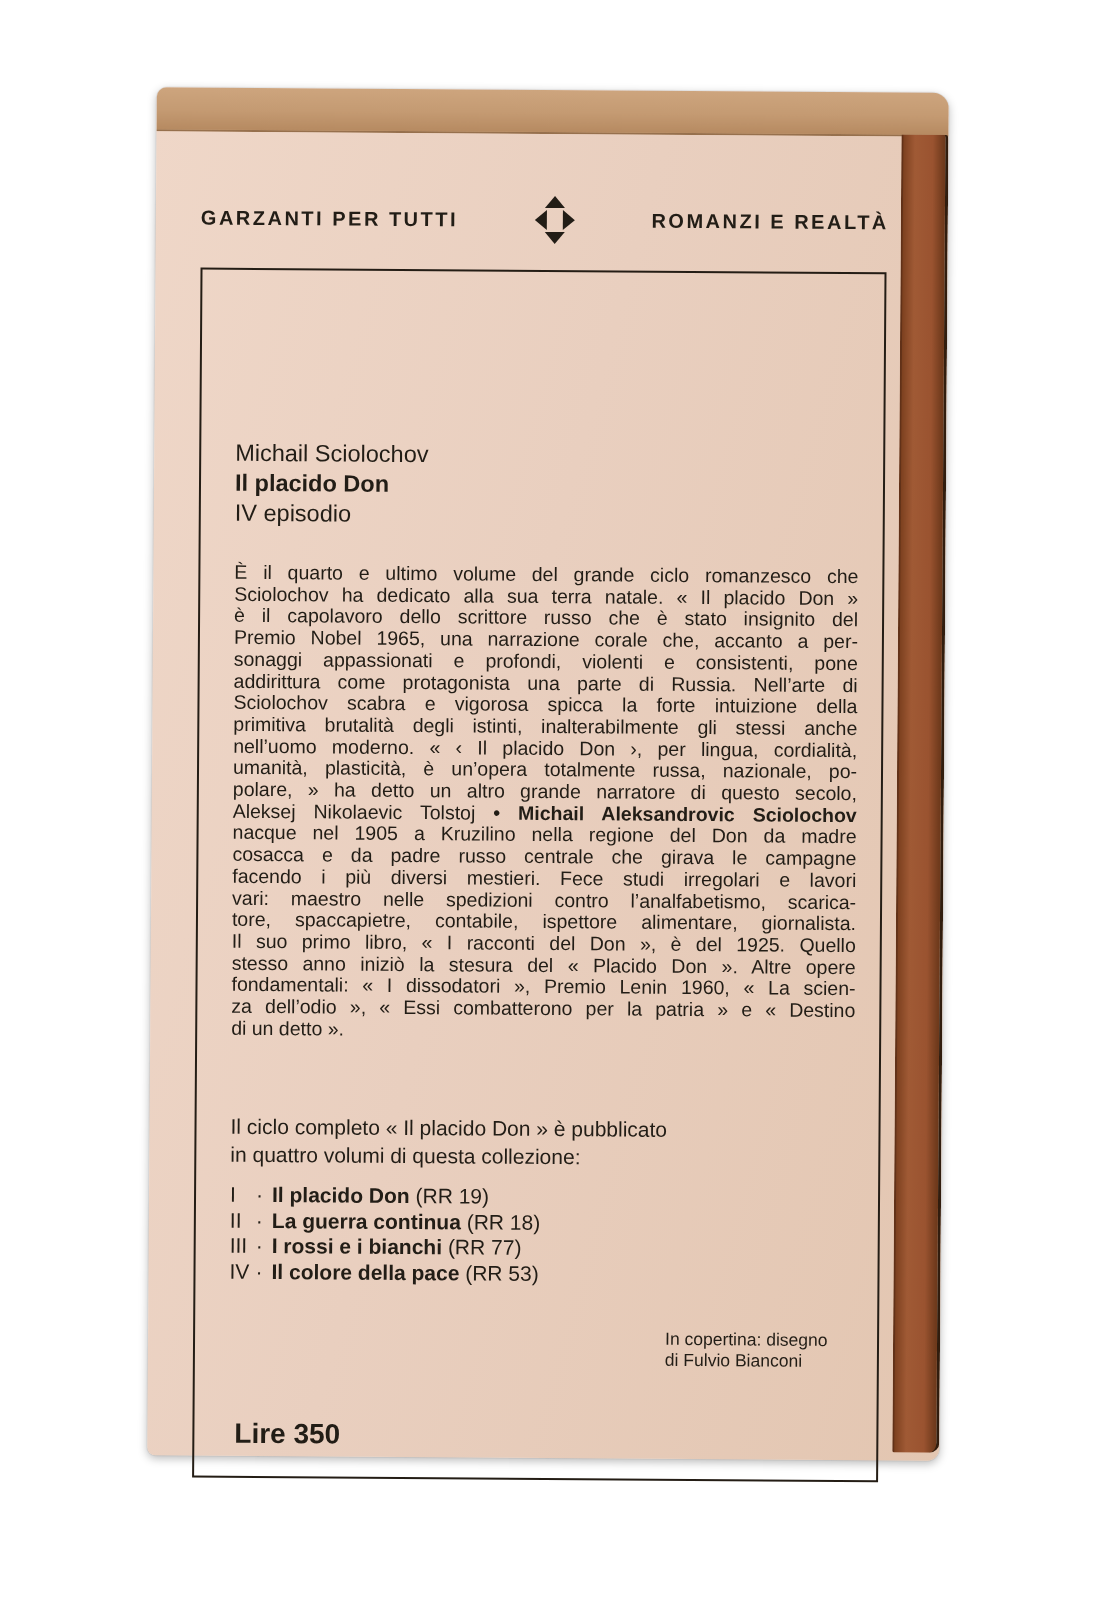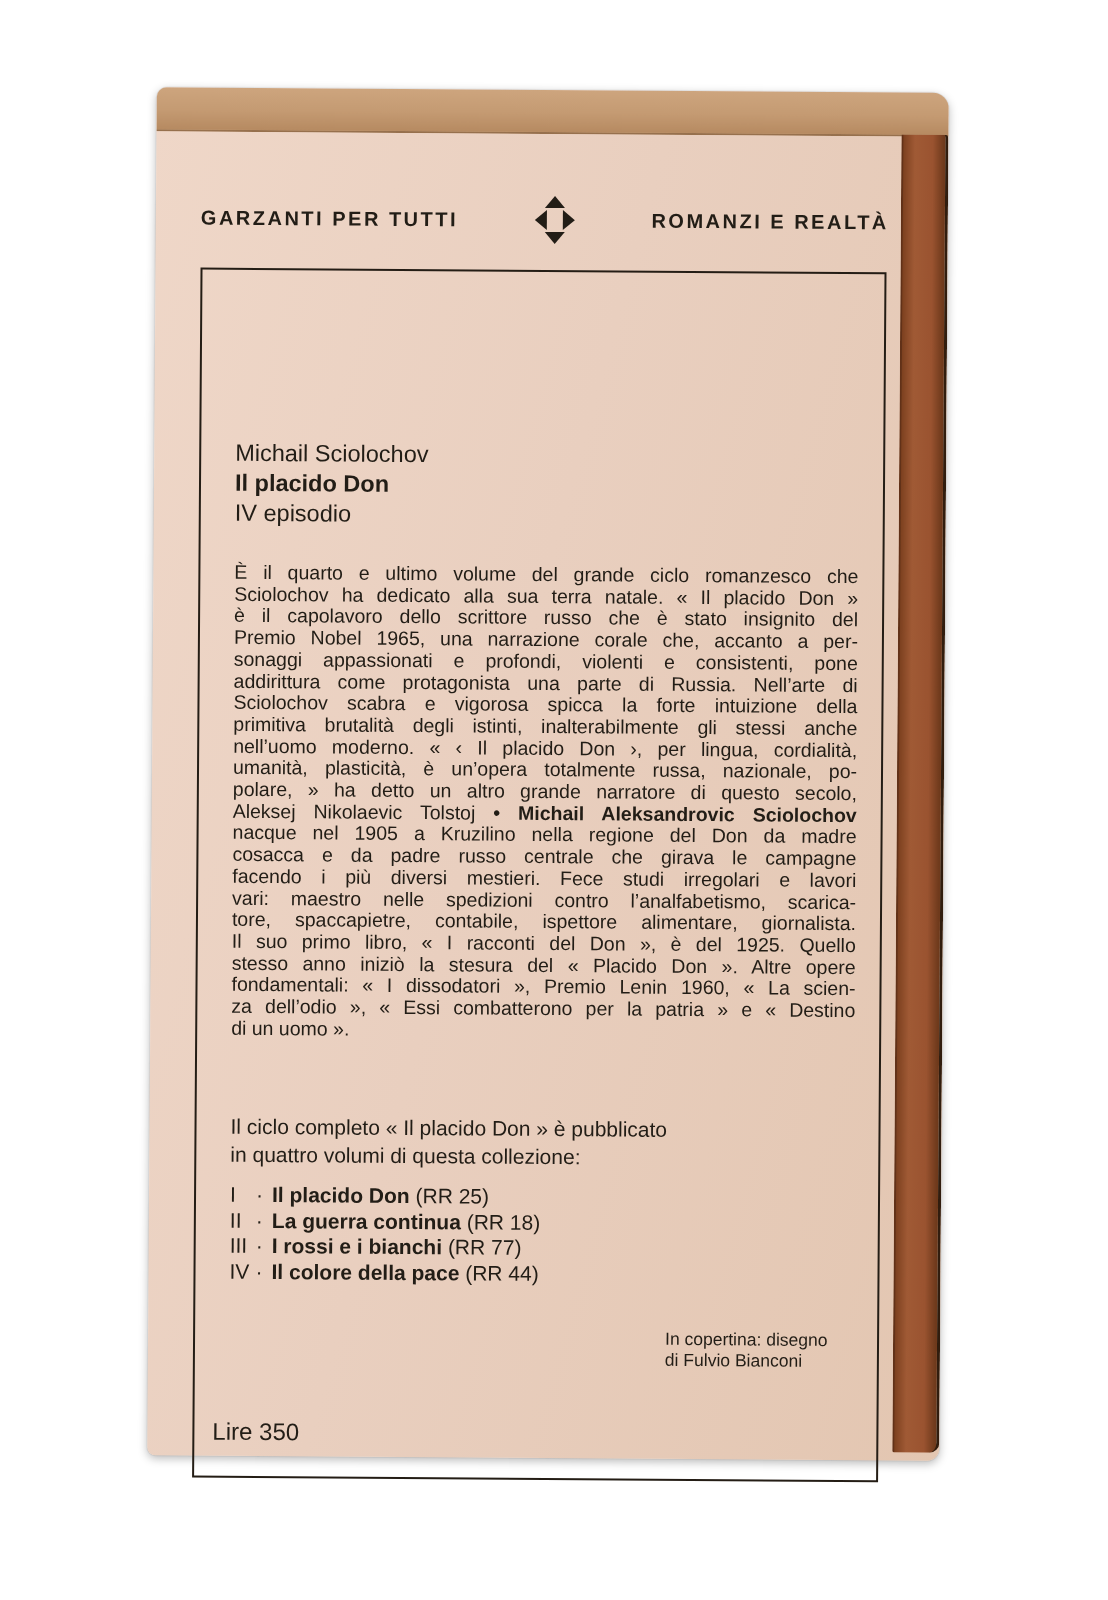--- a/index.html
+++ b/index.html
@@ -87,22 +87,22 @@
     font-size:21px; line-height:25.5px;
   }
   .volume-row .numeral{ display:inline-block; width:26px; }
   .volume-row .dot{ display:inline-block; width:16px; text-align:left; }
   .volume-row .vtitle{ font-weight:bold; }
   .cover-credit{
     position:absolute; left:470px; top:1056px;
     font-size:17.5px; line-height:21px;
   }
   .price{
-    position:absolute; left:18px; top:1148px;
-    font-size:24px; font-weight:normal;
+    position:absolute; left:40px; top:1148px;
+    font-size:28px; font-weight:bold;
   }
 </style>
 </head>
 <body>
 
 <div class="book">
   <div class="top-edge"></div>
   <div class="spine"></div>
 
   <div class="face">
@@ -141,33 +141,33 @@
           <div class="jline"><span>Aleksej Nikolaevic Tolstoj </span><b>• Michail Aleksandrovic Sciolochov</b></div>
           <div class="jline"><span>nacque nel 1905 a Kruzilino nella regione del Don da madre</span></div>
           <div class="jline"><span>cosacca e da padre russo centrale che girava le campagne</span></div>
           <div class="jline"><span>facendo i più diversi mestieri. Fece studi irregolari e lavori</span></div>
           <div class="jline"><span>vari: maestro nelle spedizioni contro l’analfabetismo, scarica-</span></div>
           <div class="jline"><span>tore, spaccapietre, contabile, ispettore alimentare, giornalista.</span></div>
           <div class="jline"><span>Il suo primo libro, « I racconti del Don », è del 1925. Quello</span></div>
           <div class="jline"><span>stesso anno iniziò la stesura del « Placido Don ». Altre opere</span></div>
           <div class="jline"><span>fondamentali: « I dissodatori », Premio Lenin 1960, « La scien-</span></div>
           <div class="jline"><span>za dell’odio », « Essi combatterono per la patria » e « Destino</span></div>
-          <div class="jline last"><span>di un uomo ».</span></div>
+          <div class="jline last"><span>di un detto ».</span></div>
         </div>
 
       <div class="series-intro">
           <div>Il ciclo completo « Il placido Don » è pubblicato</div>
           <div>in quattro volumi di questa collezione:</div>
         </div>
 
       <div class="volume-list">
-          <div class="volume-row"><span class="numeral">I</span><span class="dot">·</span><span class="vtitle">Il placido Don </span><span>(RR 25)</span></div>
+          <div class="volume-row"><span class="numeral">I</span><span class="dot">·</span><span class="vtitle">Il placido Don </span><span>(RR 19)</span></div>
           <div class="volume-row"><span class="numeral">II</span><span class="dot">·</span><span class="vtitle">La guerra continua </span><span>(RR 18)</span></div>
           <div class="volume-row"><span class="numeral">III</span><span class="dot">·</span><span class="vtitle">I rossi e i bianchi </span><span>(RR 77)</span></div>
-          <div class="volume-row"><span class="numeral">IV</span><span class="dot">·</span><span class="vtitle">Il colore della pace </span><span>(RR 44)</span></div>
+          <div class="volume-row"><span class="numeral">IV</span><span class="dot">·</span><span class="vtitle">Il colore della pace </span><span>(RR 53)</span></div>
         </div>
 
       <div class="cover-credit">
           <div>In copertina: disegno</div>
           <div>di Fulvio Bianconi</div>
         </div>
 
       <div class="price">Lire 350</div>
 
     </div>

